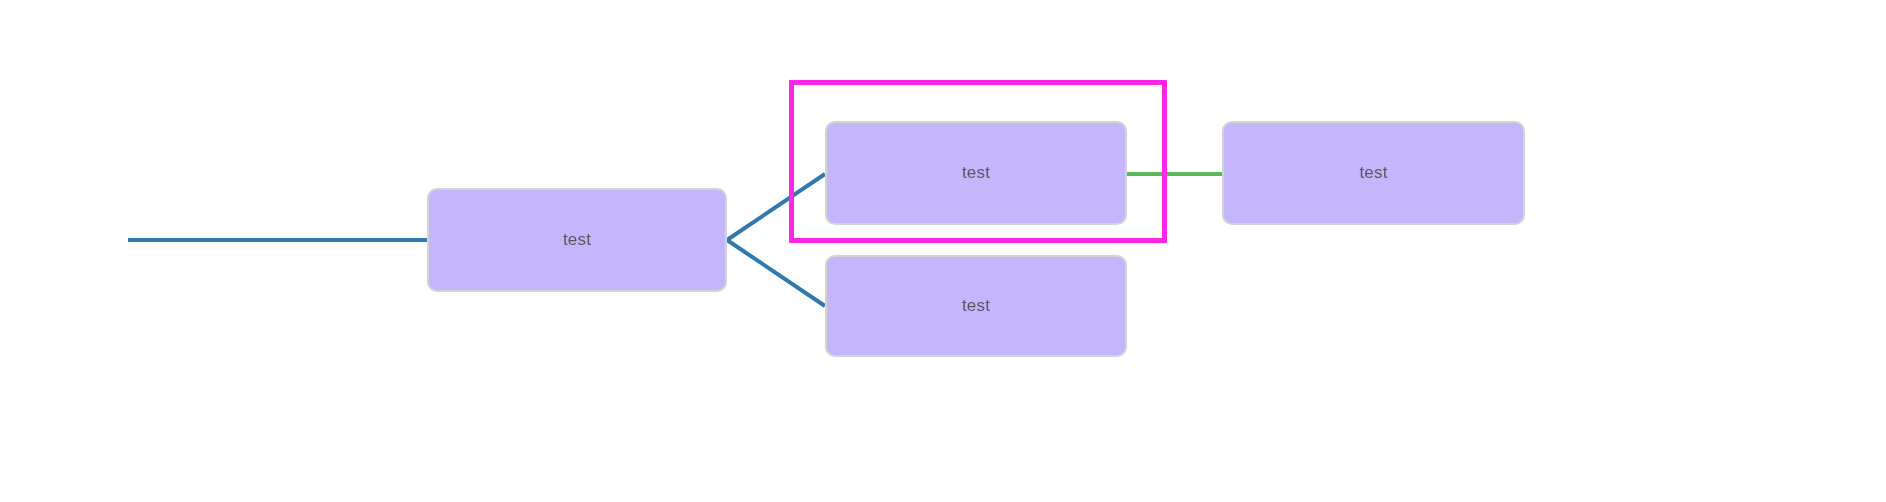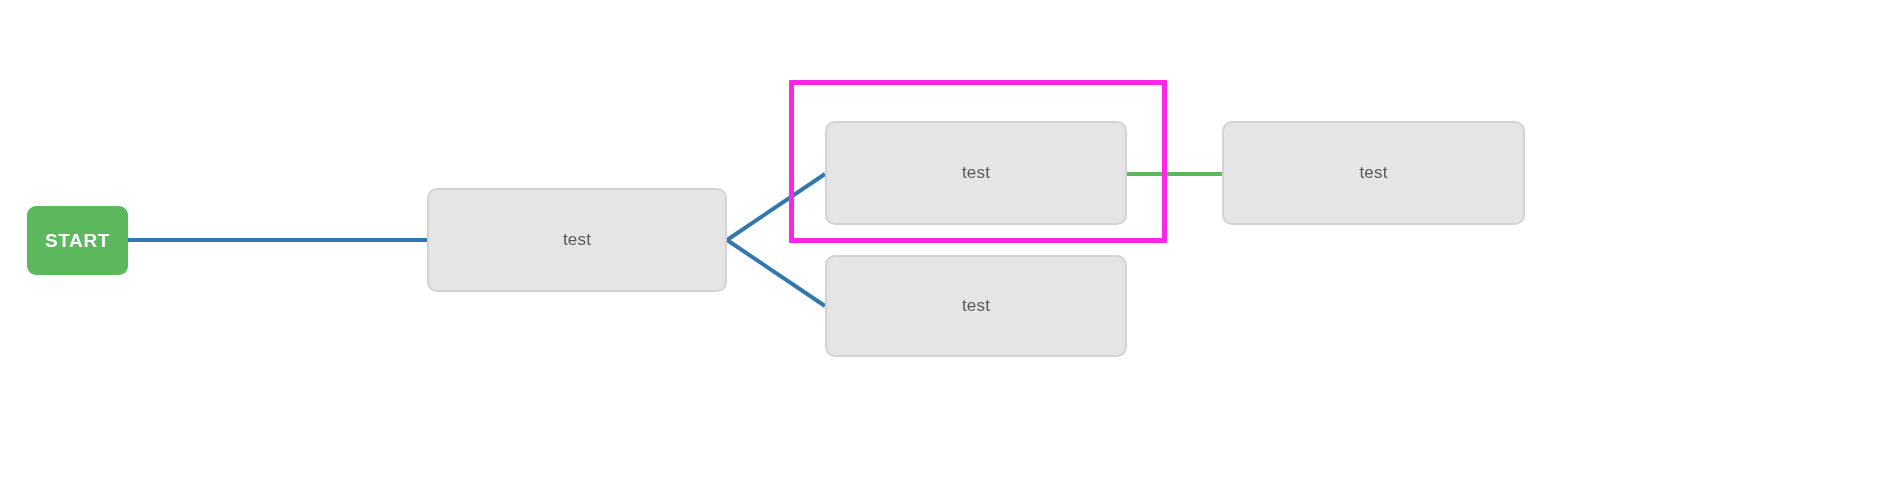--- a/index.html
+++ b/index.html
@@ -29,21 +29,21 @@
   }
   .node {
     position: absolute;
     box-sizing: border-box;
     display: flex;
     align-items: center;
     justify-content: center;
     border-radius: 10px;
   }
   .node-task {
-    background: #e5e5e5;
+    background: #c4b5fd;
     border: 2px solid #d3d3d3;
     border-radius: 10px;
   }
   .node-task .node-label {
     font-size: 17px;
     color: #555a60;
     font-weight: 400;
     letter-spacing: 0.2px;
   }
   .node-start {
@@ -70,23 +70,20 @@
 
 <div id="canvas" style="width: 1886px; height: 502px; background: rgb(255, 255, 255);">
 
   <svg id="edge-layer" viewBox="0 0 1886 502" xmlns="http://www.w3.org/2000/svg">
     <polyline fill="none" stroke-linecap="butt" stroke-linejoin="round" points="128,240 427,240" stroke="#3178ae" stroke-width="4"></polyline>
     <polyline fill="none" stroke-linecap="butt" stroke-linejoin="round" points="727,240 825,174" stroke="#3178ae" stroke-width="4"></polyline>
     <polyline fill="none" stroke-linecap="butt" stroke-linejoin="round" points="727,240 825,306" stroke="#3178ae" stroke-width="4"></polyline>
     <polyline fill="none" stroke-linecap="butt" stroke-linejoin="round" points="1127,174 1222,174" stroke="#5cb85c" stroke-width="4"></polyline>
   </svg>
 
-  <div class="node node-start" style="left: 27px; top: 206px; width: 101px; height: 69px;">
-    <span class="node-label">START</span>
-  </div>
 
   <div class="node node-task" style="left: 427px; top: 188px; width: 300px; height: 104px;">
     <span class="node-label">test</span>
   </div>
 
   <div class="node node-task" style="left: 825px; top: 121px; width: 302px; height: 104px;">
     <span class="node-label">test</span>
   </div>
 
   <div class="node node-task" style="left: 825px; top: 255px; width: 302px; height: 102px;">

